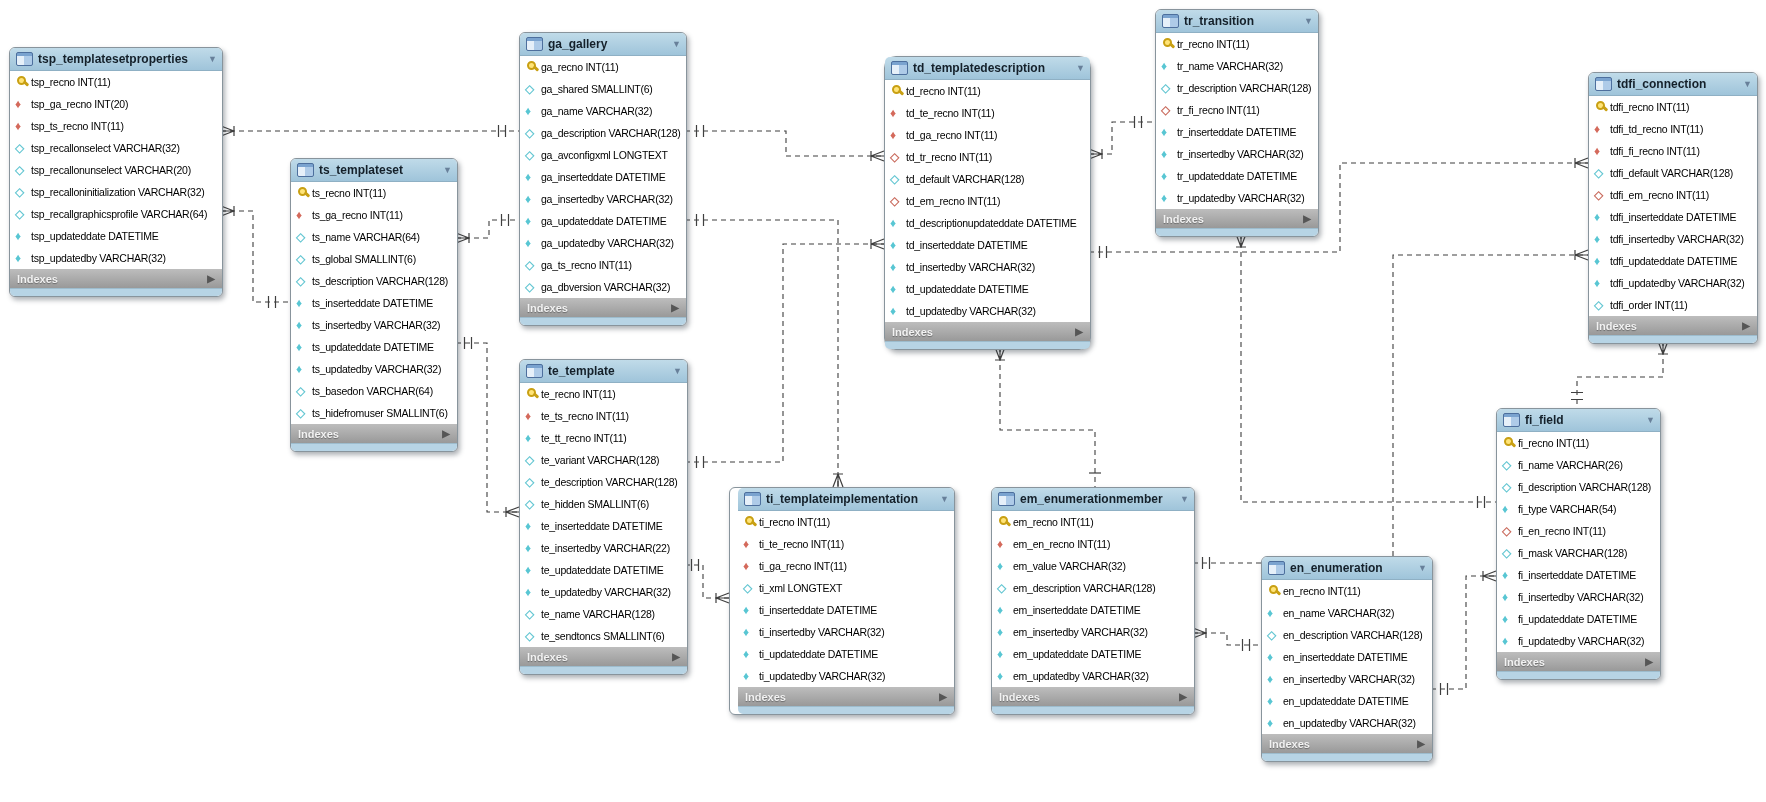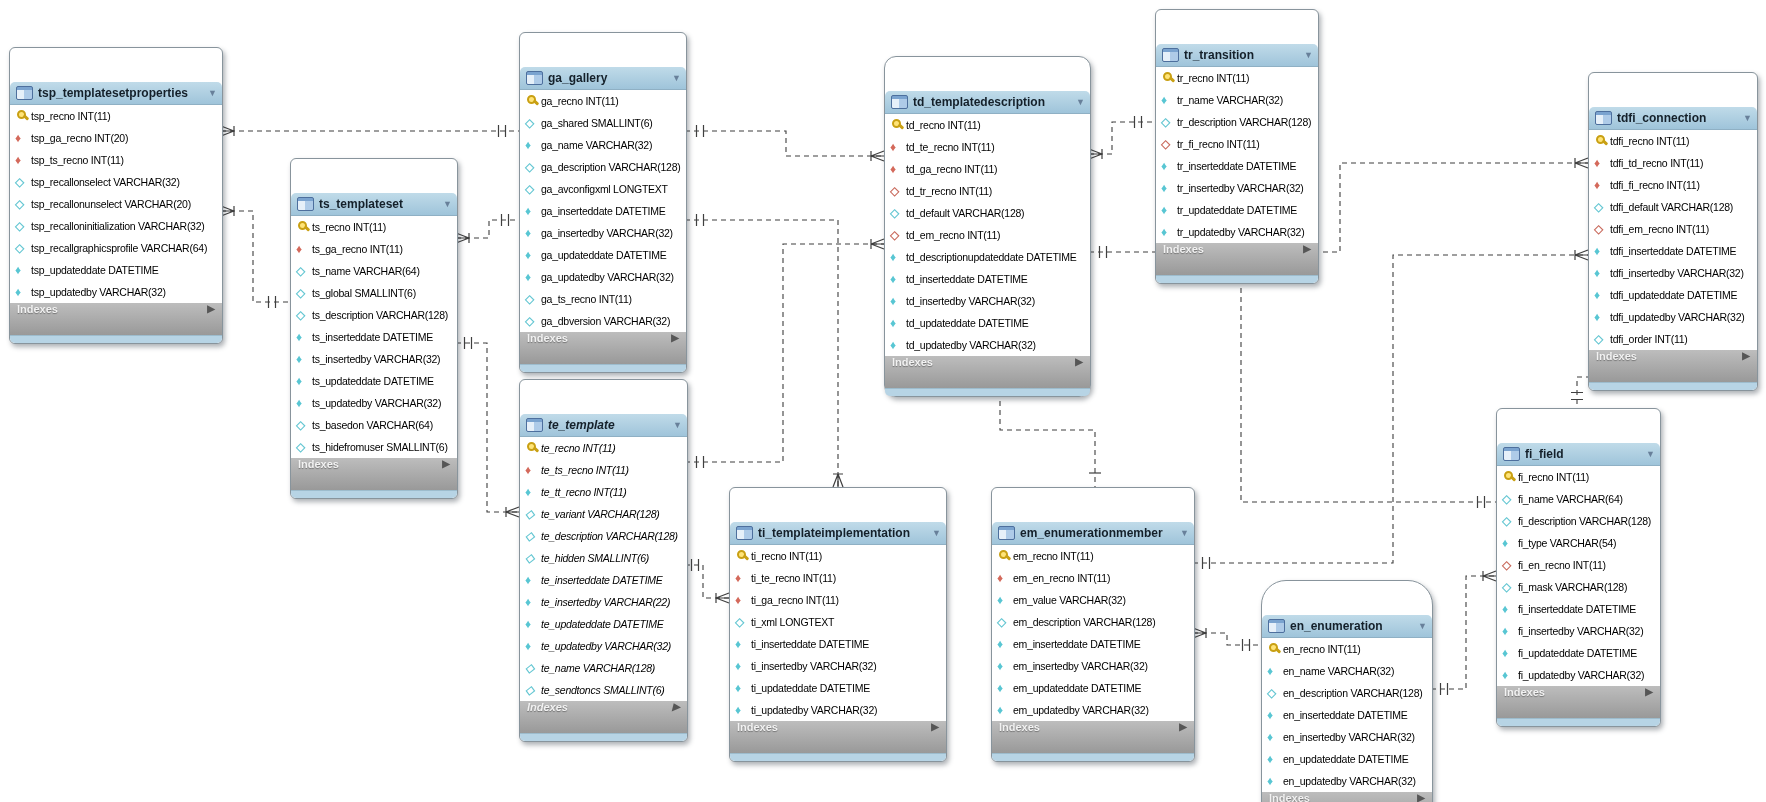--- a/index.html
+++ b/index.html
@@ -6,40 +6,40 @@
   #canvas{position:relative;width:1766px;height:802px;background:#ffffff;overflow:hidden;
           font-family:"Liberation Sans",sans-serif;}
   #links{position:absolute;left:0;top:0;z-index:0;}
   .lnk{fill:none;stroke:#3f3f3f;stroke-width:1.1;stroke-dasharray:5 4;}
   .dec{fill:none;stroke:#3f3f3f;stroke-width:1.2;}
 
   .tbl{position:absolute;z-index:1;background:#ffffff;border:1px solid #88949c;border-radius:6px;
        box-shadow:2px 3px 5px rgba(50,60,70,.40);}
   .hdr{height:22px;display:flex;align-items:center;gap:5px;padding:0 5px 0 6px;
        background:linear-gradient(#c0dbe9,#9fc4da);border-bottom:1px solid #8fb0c4;
-       border-radius:5px 5px 0 0;font-weight:bold;font-size:12px;color:#14202a;white-space:nowrap;margin-top:34px;}
+       border-radius:5px 5px 0 0;font-weight:bold;font-size:12px;color:#14202a;white-space:nowrap;}
   .hdr .harrow{margin-left:auto;color:#68809a;font-size:9px;cursor:pointer;}
   .tblicon{flex:0 0 15px;width:15px;height:12px;border:1px solid #4d6f9d;border-radius:2px;
        background-image:linear-gradient(180deg,#7aa3cf 0,#7aa3cf 3px,rgba(0,0,0,0) 3px),
                         linear-gradient(90deg,#e6f0f9 0 7px,#aecbe8 7px);}
   .row{height:22px;display:flex;align-items:center;padding:0 4px 0 5px;white-space:nowrap;overflow:hidden;}
   .row .ic{flex:0 0 16px;width:16px;text-align:left;font-size:12px;line-height:13px;}
   .row .txt{color:#000;font-size:10.5px;letter-spacing:-0.25px;}
 
   .ic-fk::before{content:"\2666";color:#d4695b;}
   .ic-fkn::before{content:"\25C7";color:#c96a5c;font-weight:bold;}
   .ic-req::before{content:"\2666";color:#58c6d3;}
   .ic-opt::before{content:"\25C7";color:#63c6d2;font-weight:bold;}
   .ic-key{position:relative;display:inline-block;width:14px;height:14px;}
   .ic-key::before{content:"";position:absolute;left:2px;top:1px;width:5px;height:5px;
        border:2px solid #c9a013;border-radius:50%;background:#ffe478;}
   .ic-key::after{content:"";position:absolute;left:8px;top:7px;width:6px;height:3px;
        background:#c9a013;transform:rotate(42deg);border-radius:1px;}
 
-  .idx{height:32px;display:flex;background:linear-gradient(#bdbdbd,#999999);
+  .idx{height:19px;display:flex;align-items:center;background:linear-gradient(#bdbdbd,#999999);
        color:#f2f2f2;font-weight:bold;font-size:11px;padding:0 7px;
        text-shadow:0 1px 1px rgba(0,0,0,.35);}
   .idx .iarrow{margin-left:auto;color:#565656;font-size:10px;text-shadow:none;cursor:pointer;}
   .ftr{height:7px;background:#b7d4e5;border-top:1px solid #9dbccd;border-radius:0 0 5px 5px;}
 </style>
 </head>
 <body>
 
 <div id="canvas">
   <svg id="links" width="1766" height="802">
@@ -245,21 +245,21 @@
       <div class="row">
         <span class="ic ic-opt"></span>
         <span class="txt">ga_dbversion VARCHAR(32)</span>
       </div>
       <div class="idx">
         <span>Indexes</span>
         <span class="iarrow">▶</span>
       </div>
       <div class="ftr"></div>
     </div>
-    <div class="tbl" style="left: 519px; top: 379px; width: 167px; font-style: italic;">
+    <div class="tbl" style="left: 519px; top: 359px; width: 167px;">
       <div class="hdr">
         <span class="tblicon"></span>
         <span class="tname">te_template</span>
         <span class="harrow">▼</span>
       </div>
       <div class="row">
         <span class="ic ic-key"></span>
         <span class="txt">te_recno INT(11)</span>
       </div>
       <div class="row">
@@ -457,21 +457,21 @@
       <div class="row">
         <span class="ic ic-opt"></span>
         <span class="txt">tdfi_order INT(11)</span>
       </div>
       <div class="idx">
         <span>Indexes</span>
         <span class="iarrow">▶</span>
       </div>
       <div class="ftr"></div>
     </div>
-    <div class="tbl" style="left: 729px; top: 487px; width: 216px;">
+    <div class="tbl" style="left: 729px; top: 487px; width: 216px; padding-left: 8px;">
       <div class="hdr">
         <span class="tblicon"></span>
         <span class="tname">ti_templateimplementation</span>
         <span class="harrow">▼</span>
       </div>
       <div class="row">
         <span class="ic ic-key"></span>
         <span class="txt">ti_recno INT(11)</span>
       </div>
       <div class="row">
@@ -545,21 +545,21 @@
       <div class="row">
         <span class="ic ic-req"></span>
         <span class="txt">em_updatedby VARCHAR(32)</span>
       </div>
       <div class="idx">
         <span>Indexes</span>
         <span class="iarrow">▶</span>
       </div>
       <div class="ftr"></div>
     </div>
-    <div class="tbl" style="left: 1261px; top: 580px; width: 170px; border-radius: 25px;">
+    <div class="tbl" style="left: 1261px; top: 556px; width: 170px;">
       <div class="hdr">
         <span class="tblicon"></span>
         <span class="tname">en_enumeration</span>
         <span class="harrow">▼</span>
       </div>
       <div class="row">
         <span class="ic ic-key"></span>
         <span class="txt">en_recno INT(11)</span>
       </div>
       <div class="row">
@@ -597,21 +597,21 @@
         <span class="tblicon"></span>
         <span class="tname">fi_field</span>
         <span class="harrow">▼</span>
       </div>
       <div class="row">
         <span class="ic ic-key"></span>
         <span class="txt">fi_recno INT(11)</span>
       </div>
       <div class="row">
         <span class="ic ic-opt"></span>
-        <span class="txt">fi_name VARCHAR(64)</span>
+        <span class="txt">fi_name VARCHAR(26)</span>
       </div>
       <div class="row">
         <span class="ic ic-opt"></span>
         <span class="txt">fi_description VARCHAR(128)</span>
       </div>
       <div class="row">
         <span class="ic ic-req"></span>
         <span class="txt">fi_type VARCHAR(54)</span>
       </div>
       <div class="row">

